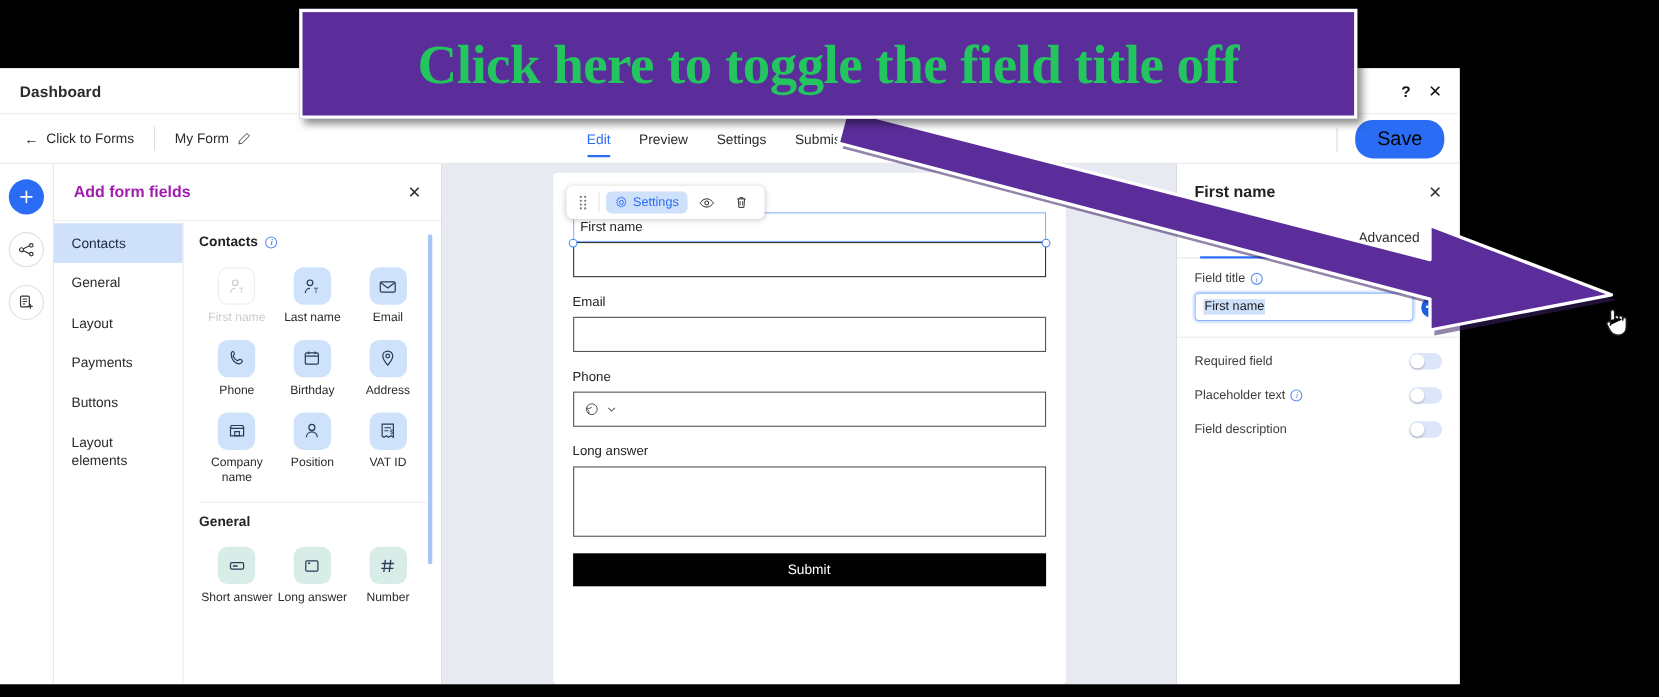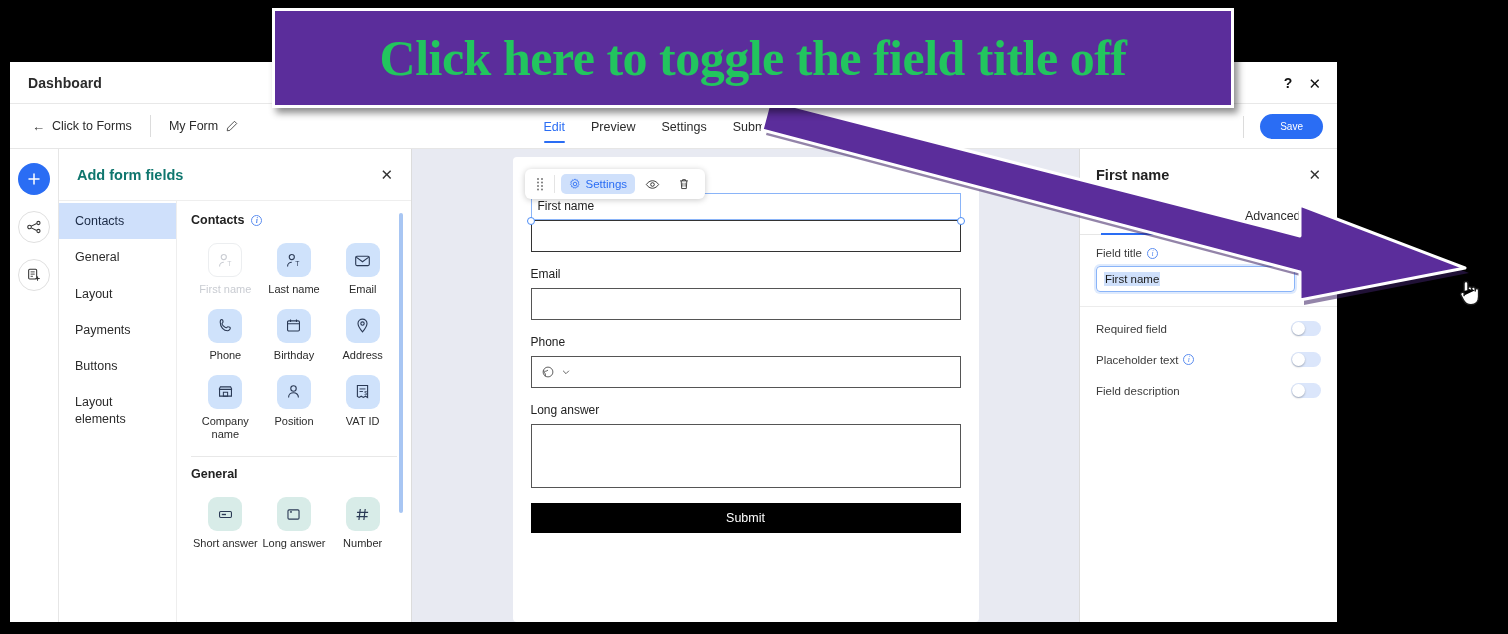--- a/index.html
+++ b/index.html
@@ -6,21 +6,21 @@
   html, body {
     width: 1508px; height: 634px;
     background: #000000;
     font-family: "Liberation Sans", sans-serif;
     overflow: hidden;
   }
   #root { position: relative; width: 1508px; height: 634px; background: #000; }
 
   
   .app-window {
-    position: absolute; left: 10px; top: 62px;
+    position: absolute; left: 0; top: 62px;
     width: 1327px; height: 560px;
     background: #ffffff;
     overflow: hidden;
   }
 
   
   .titlebar {
     position: absolute; left: 0; top: 0; width: 100%; height: 42px;
     background: #ffffff;
     border-bottom: 1px solid #e8e8e8;
@@ -67,22 +67,22 @@
   .ctab.active::after {
     content: ""; position: absolute; left: 0; right: 0; bottom: 6px;
     height: 2.5px; background: #2a6df4; border-radius: 2px;
   }
   .toolbar-right {
     position: absolute; right: 14px; top: 0; height: 45px;
     display: flex; align-items: center; gap: 16px;
   }
   .tr-divider { width: 1px; height: 22px; background: #dcdcdc; }
   .save-btn {
-    background: #2a6df4; color: #ffffff; border: none; border-radius: 16px;
-    font-size: 10px; font-family: inherit;
+    background: #2a6df4; color: #000000; border: none; border-radius: 16px;
+    font-size: 18px; font-family: inherit;
     padding: 7px 20px; cursor: pointer;
   }
 
   
   .body-area {
     position: absolute; left: 0; top: 87px; right: 0; bottom: 0;
     background: #e8eaf2;
   }
 
   
@@ -102,21 +102,21 @@
 
   
   .fields-panel {
     position: absolute; left: 49px; top: 0; width: 353px; bottom: 0;
     background: #ffffff; border-right: 1px solid #dcdcdc;
   }
   .fp-header {
     height: 52px; display: flex; align-items: center;
     padding: 0 18px; border-bottom: 1px solid #eee;
   }
-  .fp-title { font-size: 14.5px; font-weight: bold; color: #0f766e; }
+  .fp-title { font-size: 14.5px; font-weight: bold; color: #a21caf; }
   .fp-close { margin-left: auto; font-size: 15px; color: #333; cursor: pointer; }
 
   .fp-body { position: absolute; top: 52px; left: 0; right: 0; bottom: 0; display: flex; }
 
   .fp-cats { width: 118px; border-right: 1px solid #eee; padding-top: 2px; flex: 0 0 118px; }
   .cat-item {
     padding: 10px 16px; font-size: 12.5px; color: #2b2b2b; cursor: pointer;
     line-height: 1.3;
   }
   .cat-item.active { background: #cfe0fb; color: #1b2a45; }

